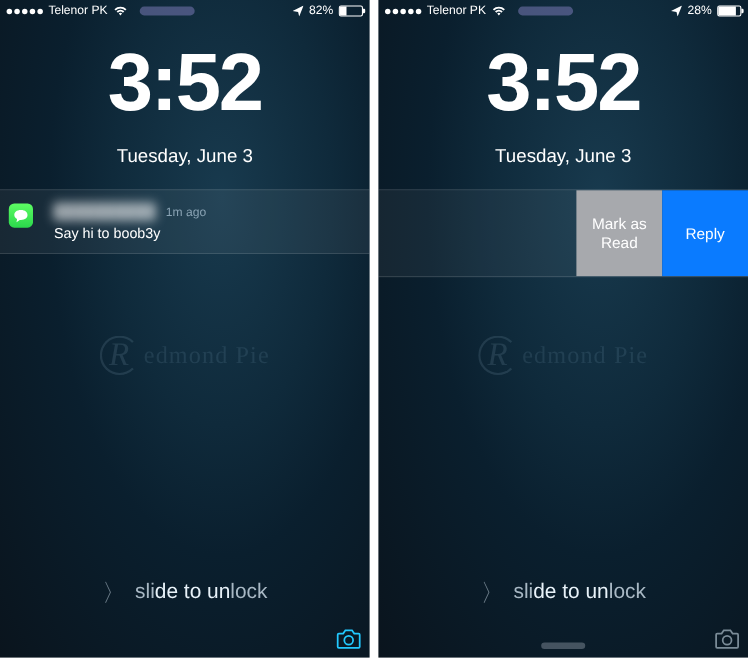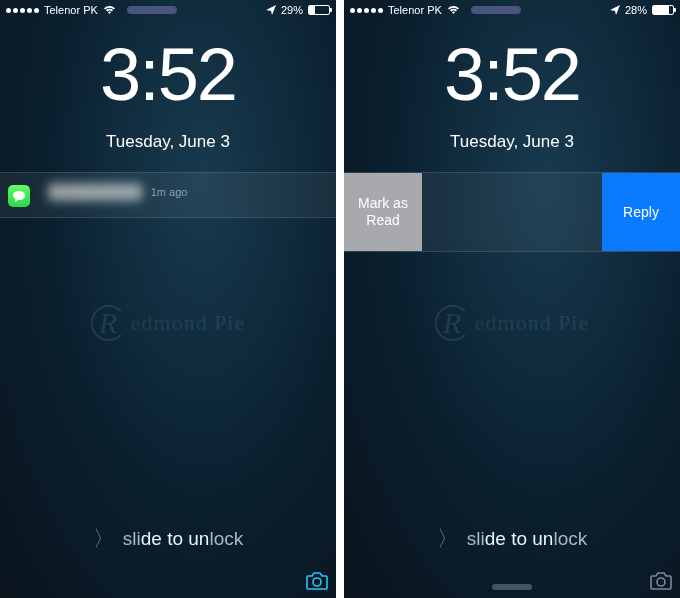--- a/index.html
+++ b/index.html
@@ -55,21 +55,21 @@
     background: rgba(120,120,180,0.55);
     margin-left: 6px;
   }
   
   .clock {
     text-align: center;
     margin-top: 18px;
   }
   .time {
     font-size: 74px;
-    font-weight: 400;
+    font-weight: 700;
     letter-spacing: -2px;
     line-height: 1;
   }
   .date {
     font-size: 17px;
     font-weight: 300;
     margin-top: 20px;
   }
   
   .notif-strip {
@@ -101,21 +101,21 @@
   .notif-msg { margin-top:2px; }
   .notif-hint { font-size:11px; color:#5a90b3; margin-top:4px; }
   
   .actions-strip {
     margin-top: 20px;
     height: 80px;
     background: rgba(255,255,255,0.05);
     border-top: 1px solid rgba(255,255,255,0.12);
     border-bottom: 1px solid rgba(255,255,255,0.12);
     display:flex;
-    justify-content:space-between;
+    justify-content:flex-end;
   }
   .action-btn {
     width: 78px;
     display:flex; align-items:center; justify-content:center;
     font-size:14px;
     text-align:center;
     color:#ffffff;
     padding: 0 6px;
     line-height:1.2;
   }
@@ -198,21 +198,21 @@
           </svg>
       </span>
       <span class="pill"></span>
     </div>
     <div class="sb-right">
       <span class="loc-icon">
         <svg width="10" height="10" viewBox="0 0 10 10">
             <path d="M0 5 L10 0 L6 10 L5 6 Z" fill="#fff"></path>
           </svg>
       </span>
-      <span>29%</span>
+      <span>82%</span>
       <span class="battery">
         <span class="battery-fill" style="width:29%"></span>
       </span>
     </div>
   </div>
 
   <div class="clock">
     <div class="time">3:52</div>
     <div class="date">Tuesday, June 3</div>
   </div>
@@ -221,20 +221,21 @@
     <div class="notif-icon">
       <svg width="14" height="13" viewBox="0 0 14 13">
           <path d="M7 1 C3 1 1 3 1 5.5 C1 7 2 8.3 3.5 9 L3 12 L6 10 C6.3 10 6.7 10 7 10 C11 10 13 8 13 5.5 C13 3 11 1 7 1 Z" fill="#fff"></path>
         </svg>
     </div>
     <div class="notif-body">
       <div>
         <span class="notif-sender">██████████</span>
         <span class="notif-time">1m ago</span>
       </div>
+      <div class="notif-msg">Say hi to boob3y</div>
     </div>
   </div>
 
   <div class="watermark">
     <span class="r-logo">R</span>
       <span>edmond Pie</span>
   </div>
 
   <div class="unlock">
     <span class="chev">〉</span>

